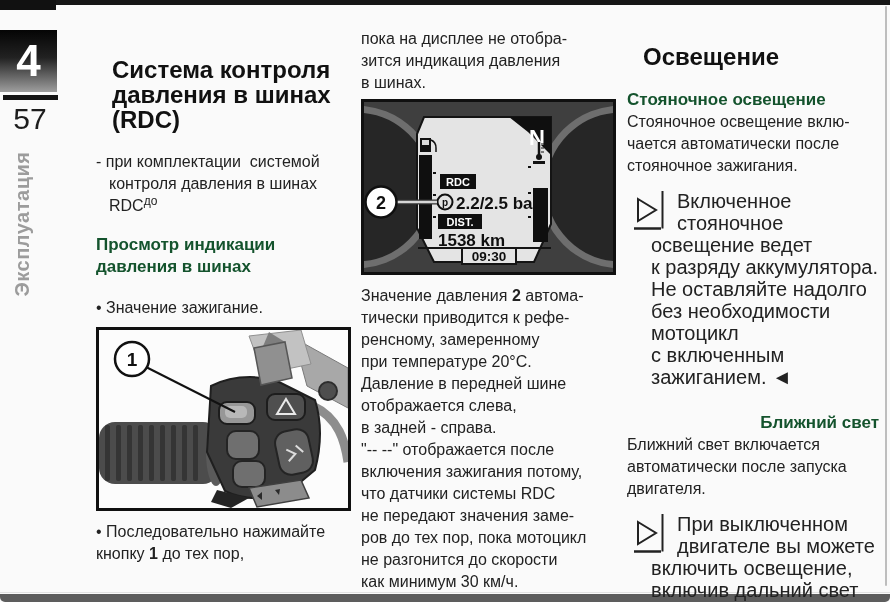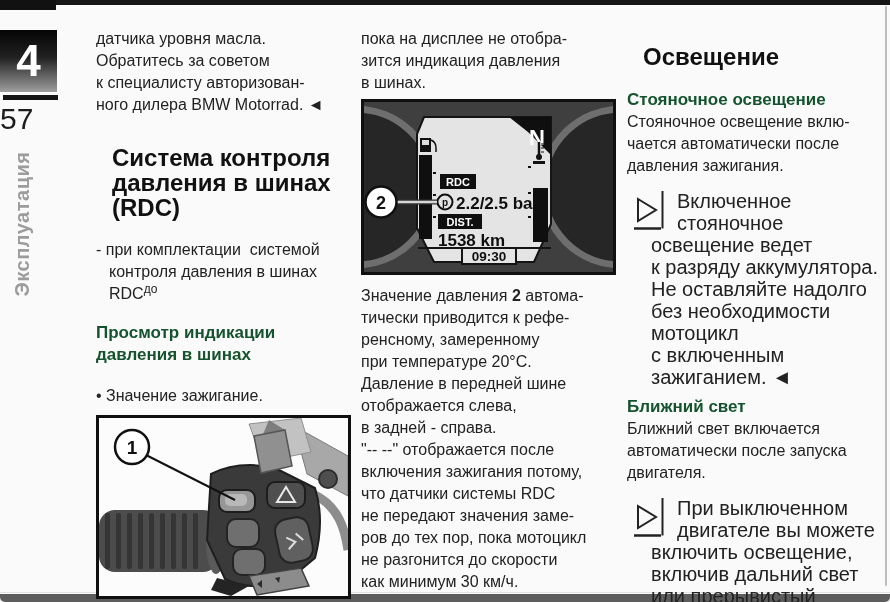--- a/index.html
+++ b/index.html
@@ -17,21 +17,21 @@
   .bottom-bar { position:absolute; left:0; right:0; bottom:0; height:8px; background:#5d5d5d; border-radius:0 0 5px 5px; }
 
   
   .chapter-box {
     position:absolute; left:0; top:30px; width:57px; height:62px;
     background:linear-gradient(180deg,#050505 0%,#222 45%,#9e9e9e 100%);
     color:#fff; font-size:44px; font-weight:bold;
     display:flex; align-items:center; justify-content:center;
   }
   .chapter-rule { position:absolute; left:3px; top:95px; width:55px; height:5px; background:#141414; }
-  .page-number { position:absolute; left:0; top:102px; width:60px; font-size:30px; color:#1d1d1d; }
+  .page-number { position:absolute; left:0; top:102px; width:60px; text-align:center; font-size:30px; color:#1d1d1d; }
   .vertical-label {
     position:absolute; left:22px; top:224px; white-space:nowrap;
     transform:translate(-50%,-50%) rotate(-90deg);
     font-size:20px; font-weight:bold; color:#9c9c9c; letter-spacing:0.5px;
   }
 
   
   .col { position:absolute; top:28px; }
   .col1 { left:96px;  width:260px; }
   .col2 { left:361px; width:256px; }
@@ -49,21 +49,21 @@
   .figure svg { display:block; }
   .fig-controls { width:255px; height:184px; margin-top:8px; }
   .fig-display  { width:255px; height:176px; margin-top:5px; }
 
   .note { margin-left:24px; font-size:20px; line-height:22px; color:#222; }
   .note::after { content:""; display:block; clear:both; }
   .note-icon { float:left; width:34px; height:42px; margin:0 9px 0 -17px; }
   .note-text { white-space:pre-line; }
 
   .mt3  { margin-top:19px; }
-  .mt8  { margin-top:8px; }
+  .mt8  { margin-top:24px;text-align:right; }
   .mt10 { margin-top:10px; }
   .mt13 { margin-top:13px; }
   .mt17 { margin-top:17px; }
   .mt20 { margin-top:20px; }
   .mt29 { margin-top:29px; }
 
   svg text { font-family:"Liberation Sans", sans-serif; }
 </style>
 </head>
 <body>
@@ -77,24 +77,20 @@
   <div class="bottom-bar"></div>
 
   <div class="chapter-box">
     <span>4</span>
   </div>
   <div class="chapter-rule"></div>
   <div class="page-number">57</div>
   <div class="vertical-label">Эксплуатация</div>
 
   <div class="col col1">
-    <p class="body-text">датчика уровня масла.
-Обратитесь за советом
-к специалисту авторизован-
-ного дилера BMW Motorrad. ◄</p>
 
     <h2 class="h2 mt29">Система контроля
 давления в шинах (RDC)</h2>
 
     <p class="body-text hang mt3"><span>- при комплектации&nbsp; системой
 контроля давления в шинах
 RDC</span><sup>до</sup></p>
 
     <h3 class="h3 mt17">Просмотр индикации
 давления в шинах</h3>
@@ -229,21 +225,21 @@
 не разгонится до скорости
 как минимум 30 км/ч.</span></p>
   </div>
 
   <div class="col col3">
     <h2 class="h2">Освещение</h2>
 
     <h3 class="h3 mt20">Стояночное освещение</h3>
     <p class="body-text">Стояночное освещение вклю-
 чается автоматически после
-давления зажигания.</p>
+стояночное зажигания.</p>
 
     <div class="note mt13">
       <svg class="note-icon" viewBox="0 0 34 42">
         <polygon points="4,9 22,20 4,31" fill="#fafafa" stroke="#222" stroke-width="2"></polygon>
         <line x1="0" y1="38.5" x2="27" y2="38.5" stroke="#222" stroke-width="2.5"></line>
         <line x1="28.5" y1="1" x2="28.5" y2="38.5" stroke="#222" stroke-width="2"></line>
       </svg>
       <span class="note-text">Включенное стояночное
 освещение ведет
 к разряду аккумулятора.

